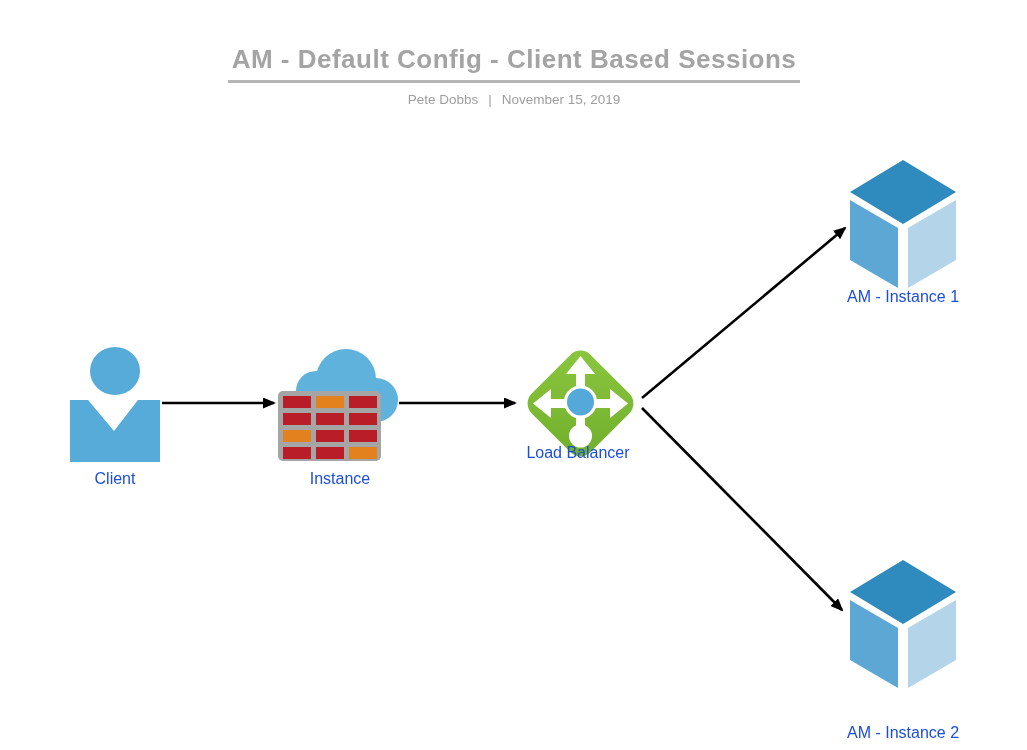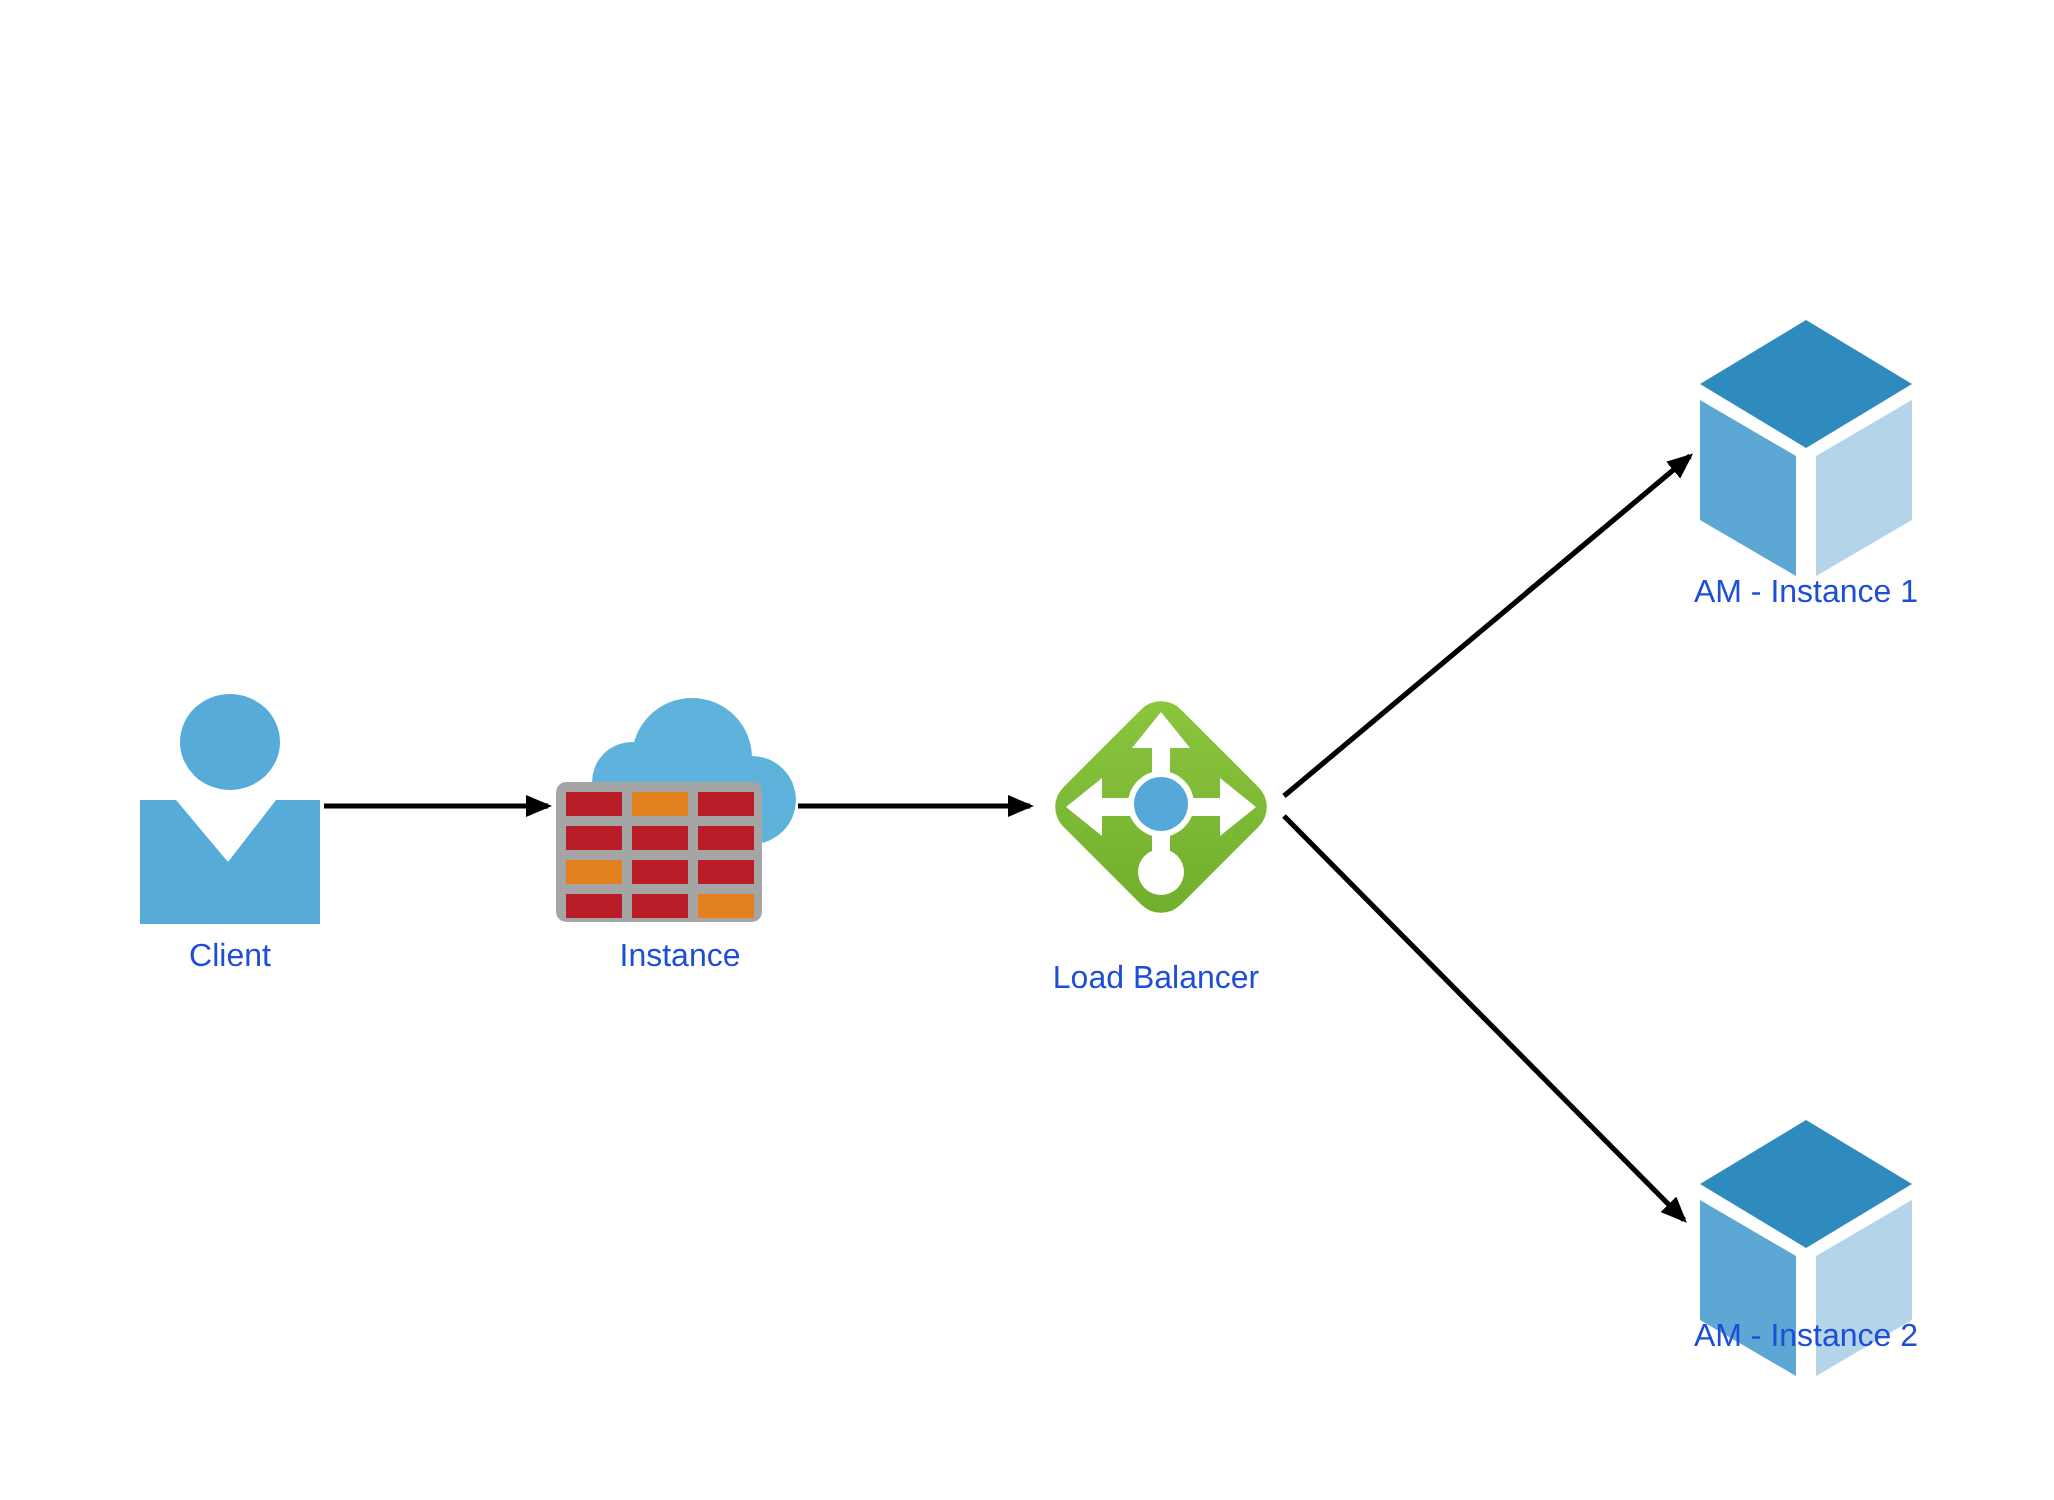--- a/index.html
+++ b/index.html
@@ -50,29 +50,36 @@
   .node-icon { position: absolute; left: 0; top: 0; }
   .node-label {
     position: absolute;
     transform: translateX(-50%);
     font-size: 16px;
     color: #1d4ed8;
     white-space: nowrap;
   }
   .lbl-client   { left: 115px; top: 470px; }
   .lbl-firewall { left: 340px; top: 470px; }
-  .lbl-lb       { left: 578px; top: 481px; }
+  .lbl-lb       { left: 578px; top: 444px; }
   .lbl-inst1    { left: 903px; top: 288px; }
-  .lbl-inst2    { left: 903px; top: 660px; }
+  .lbl-inst2    { left: 903px; top: 724px; }
 </style>
 </head>
 <body>
 
 <div class="canvas">
 
+  <div class="header">
+    <div class="title">AM - Default Config - Client Based Sessions</div>
+    <div class="title-rule"></div>
+    <div class="byline">
+      <span>Pete Dobbs</span><span class="sep">|</span><span>November 15, 2019</span>
+    </div>
+  </div>
 
   <svg class="edges" width="1027" height="750" viewBox="0 0 1027 750">
     <defs>
       <marker id="arrow" markerWidth="13" markerHeight="11" refX="11" refY="5.5" orient="auto" markerUnits="userSpaceOnUse">
         <polygon points="0,0 13,5.5 0,11" fill="#000000"></polygon>
       </marker>
     </defs>
     <line x1="162" y1="403" x2="274" y2="403" stroke="#000000" stroke-width="2.6" marker-end="url(#arrow)"></line>
     <line x1="399" y1="403" x2="515" y2="403" stroke="#000000" stroke-width="2.6" marker-end="url(#arrow)"></line>
     <line x1="642" y1="398" x2="845" y2="228" stroke="#000000" stroke-width="2.6" marker-end="url(#arrow)"></line>

